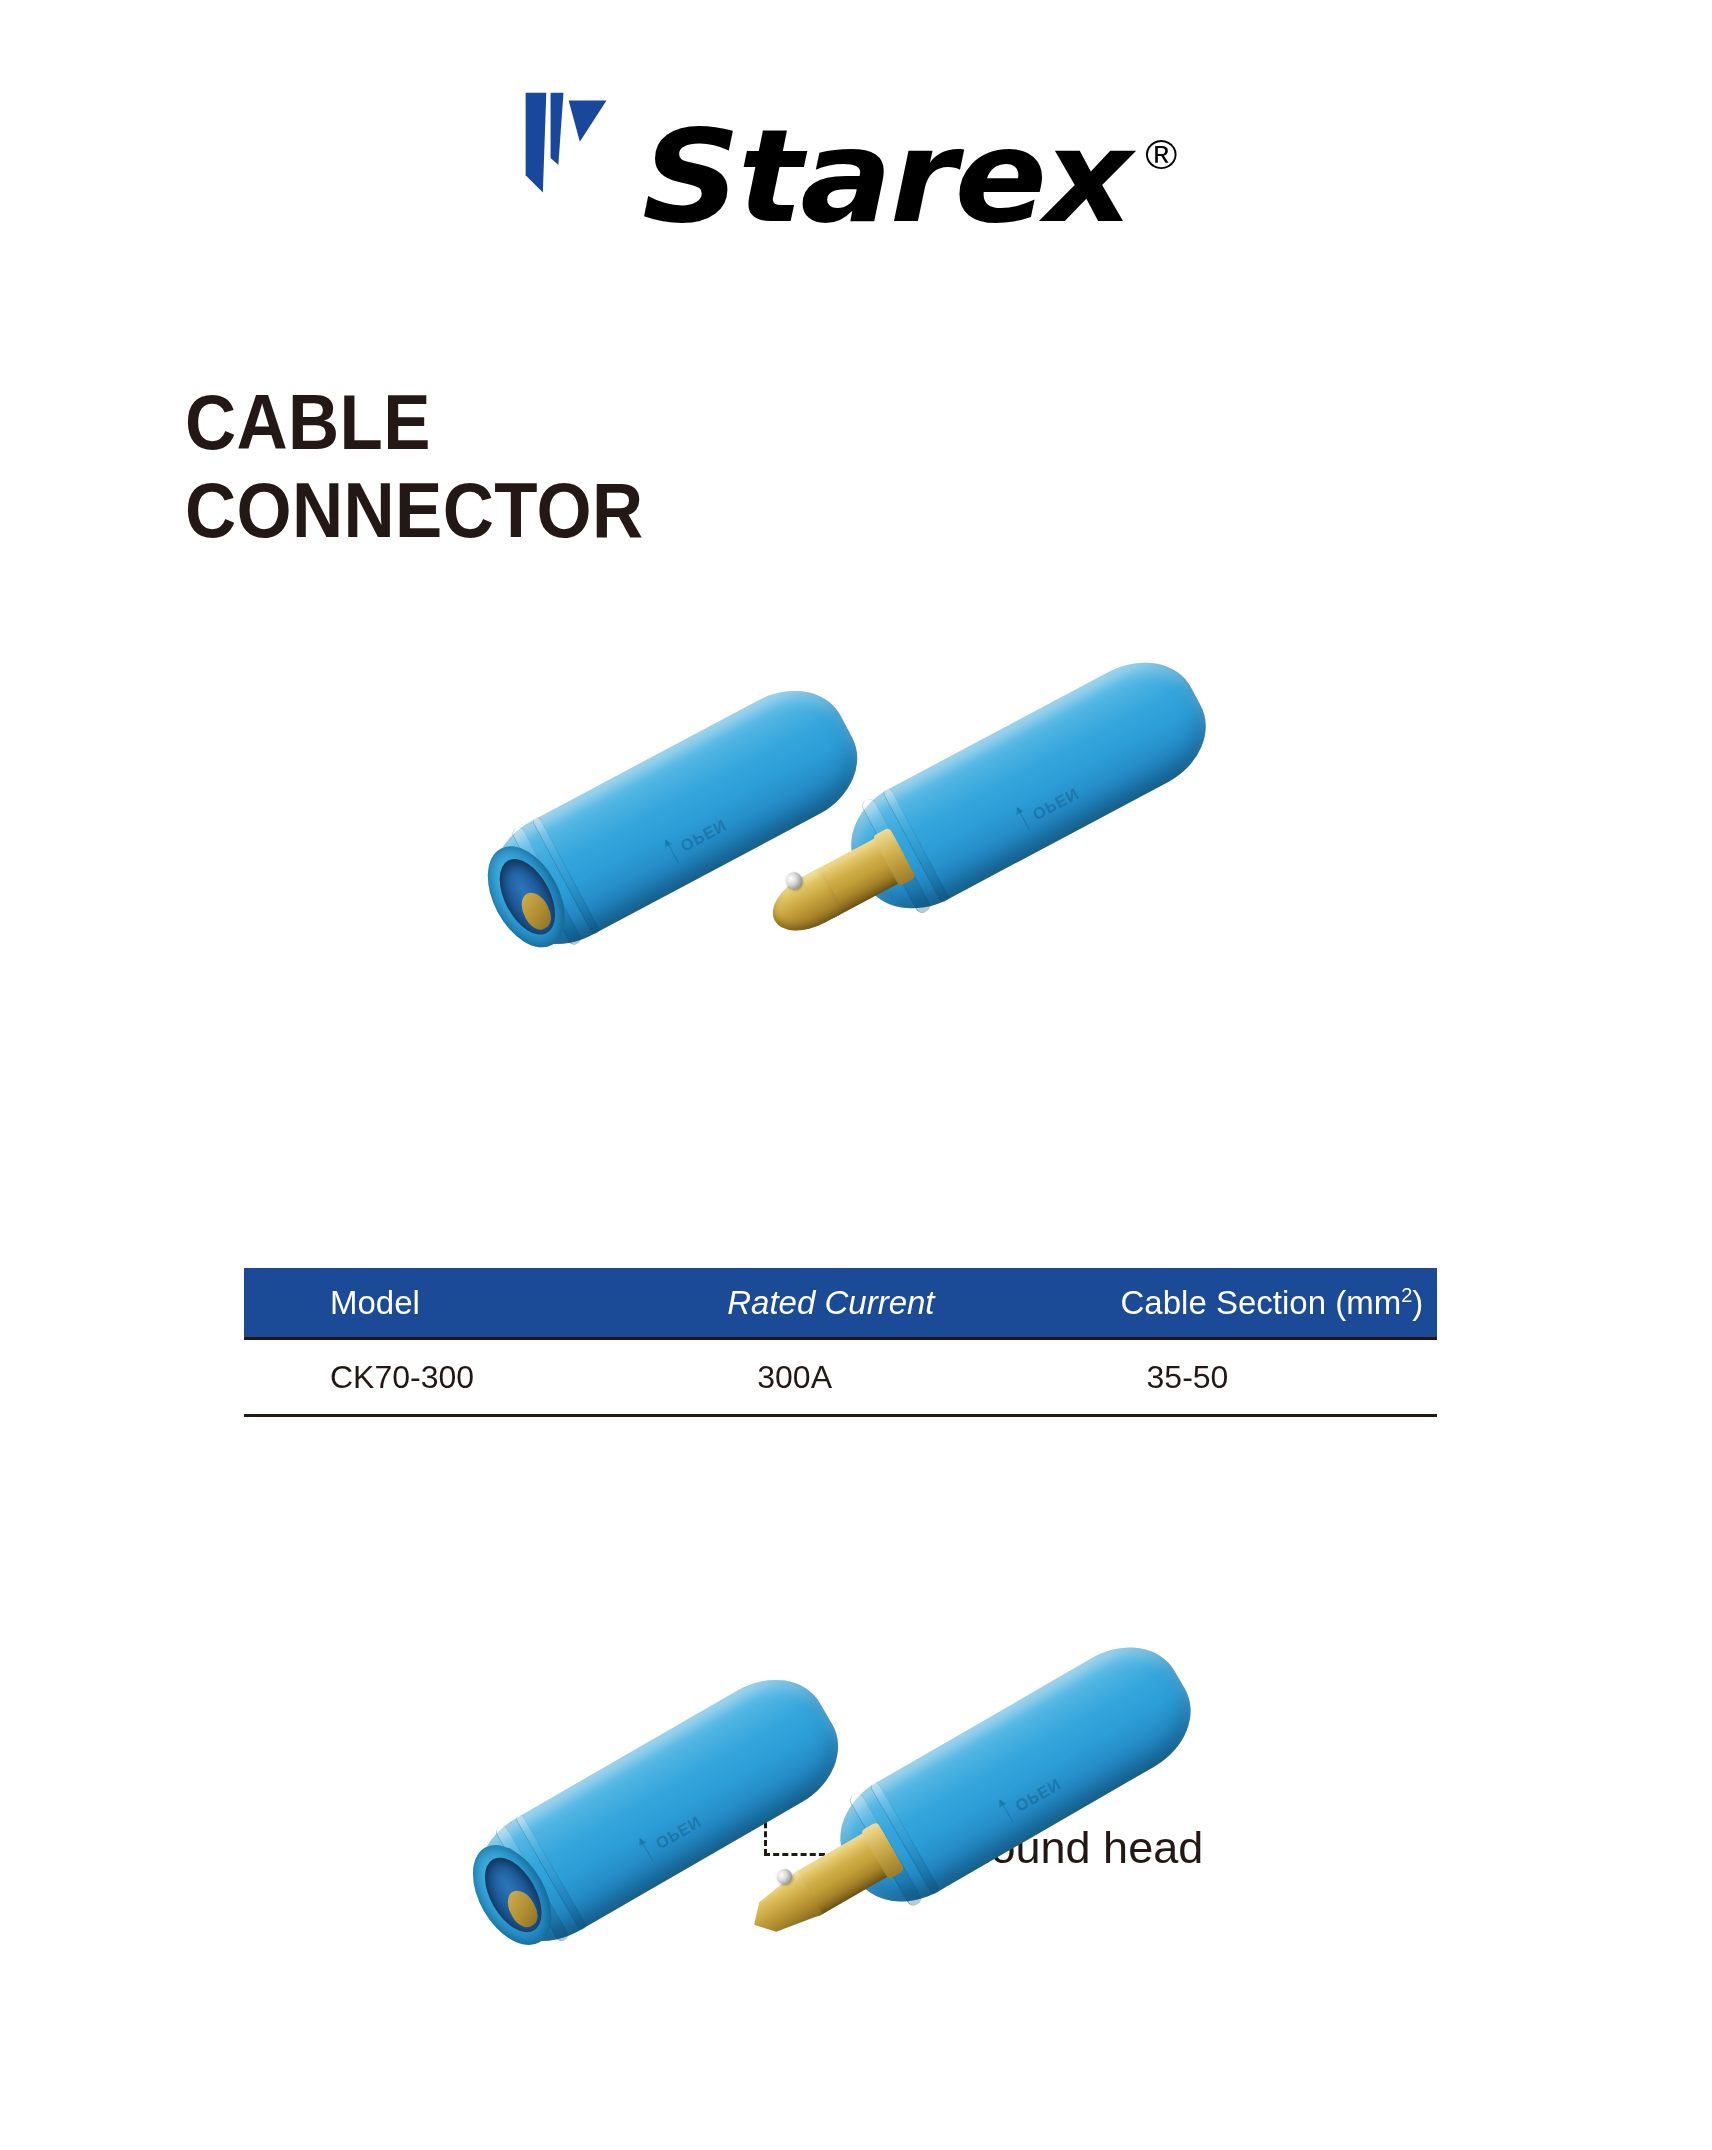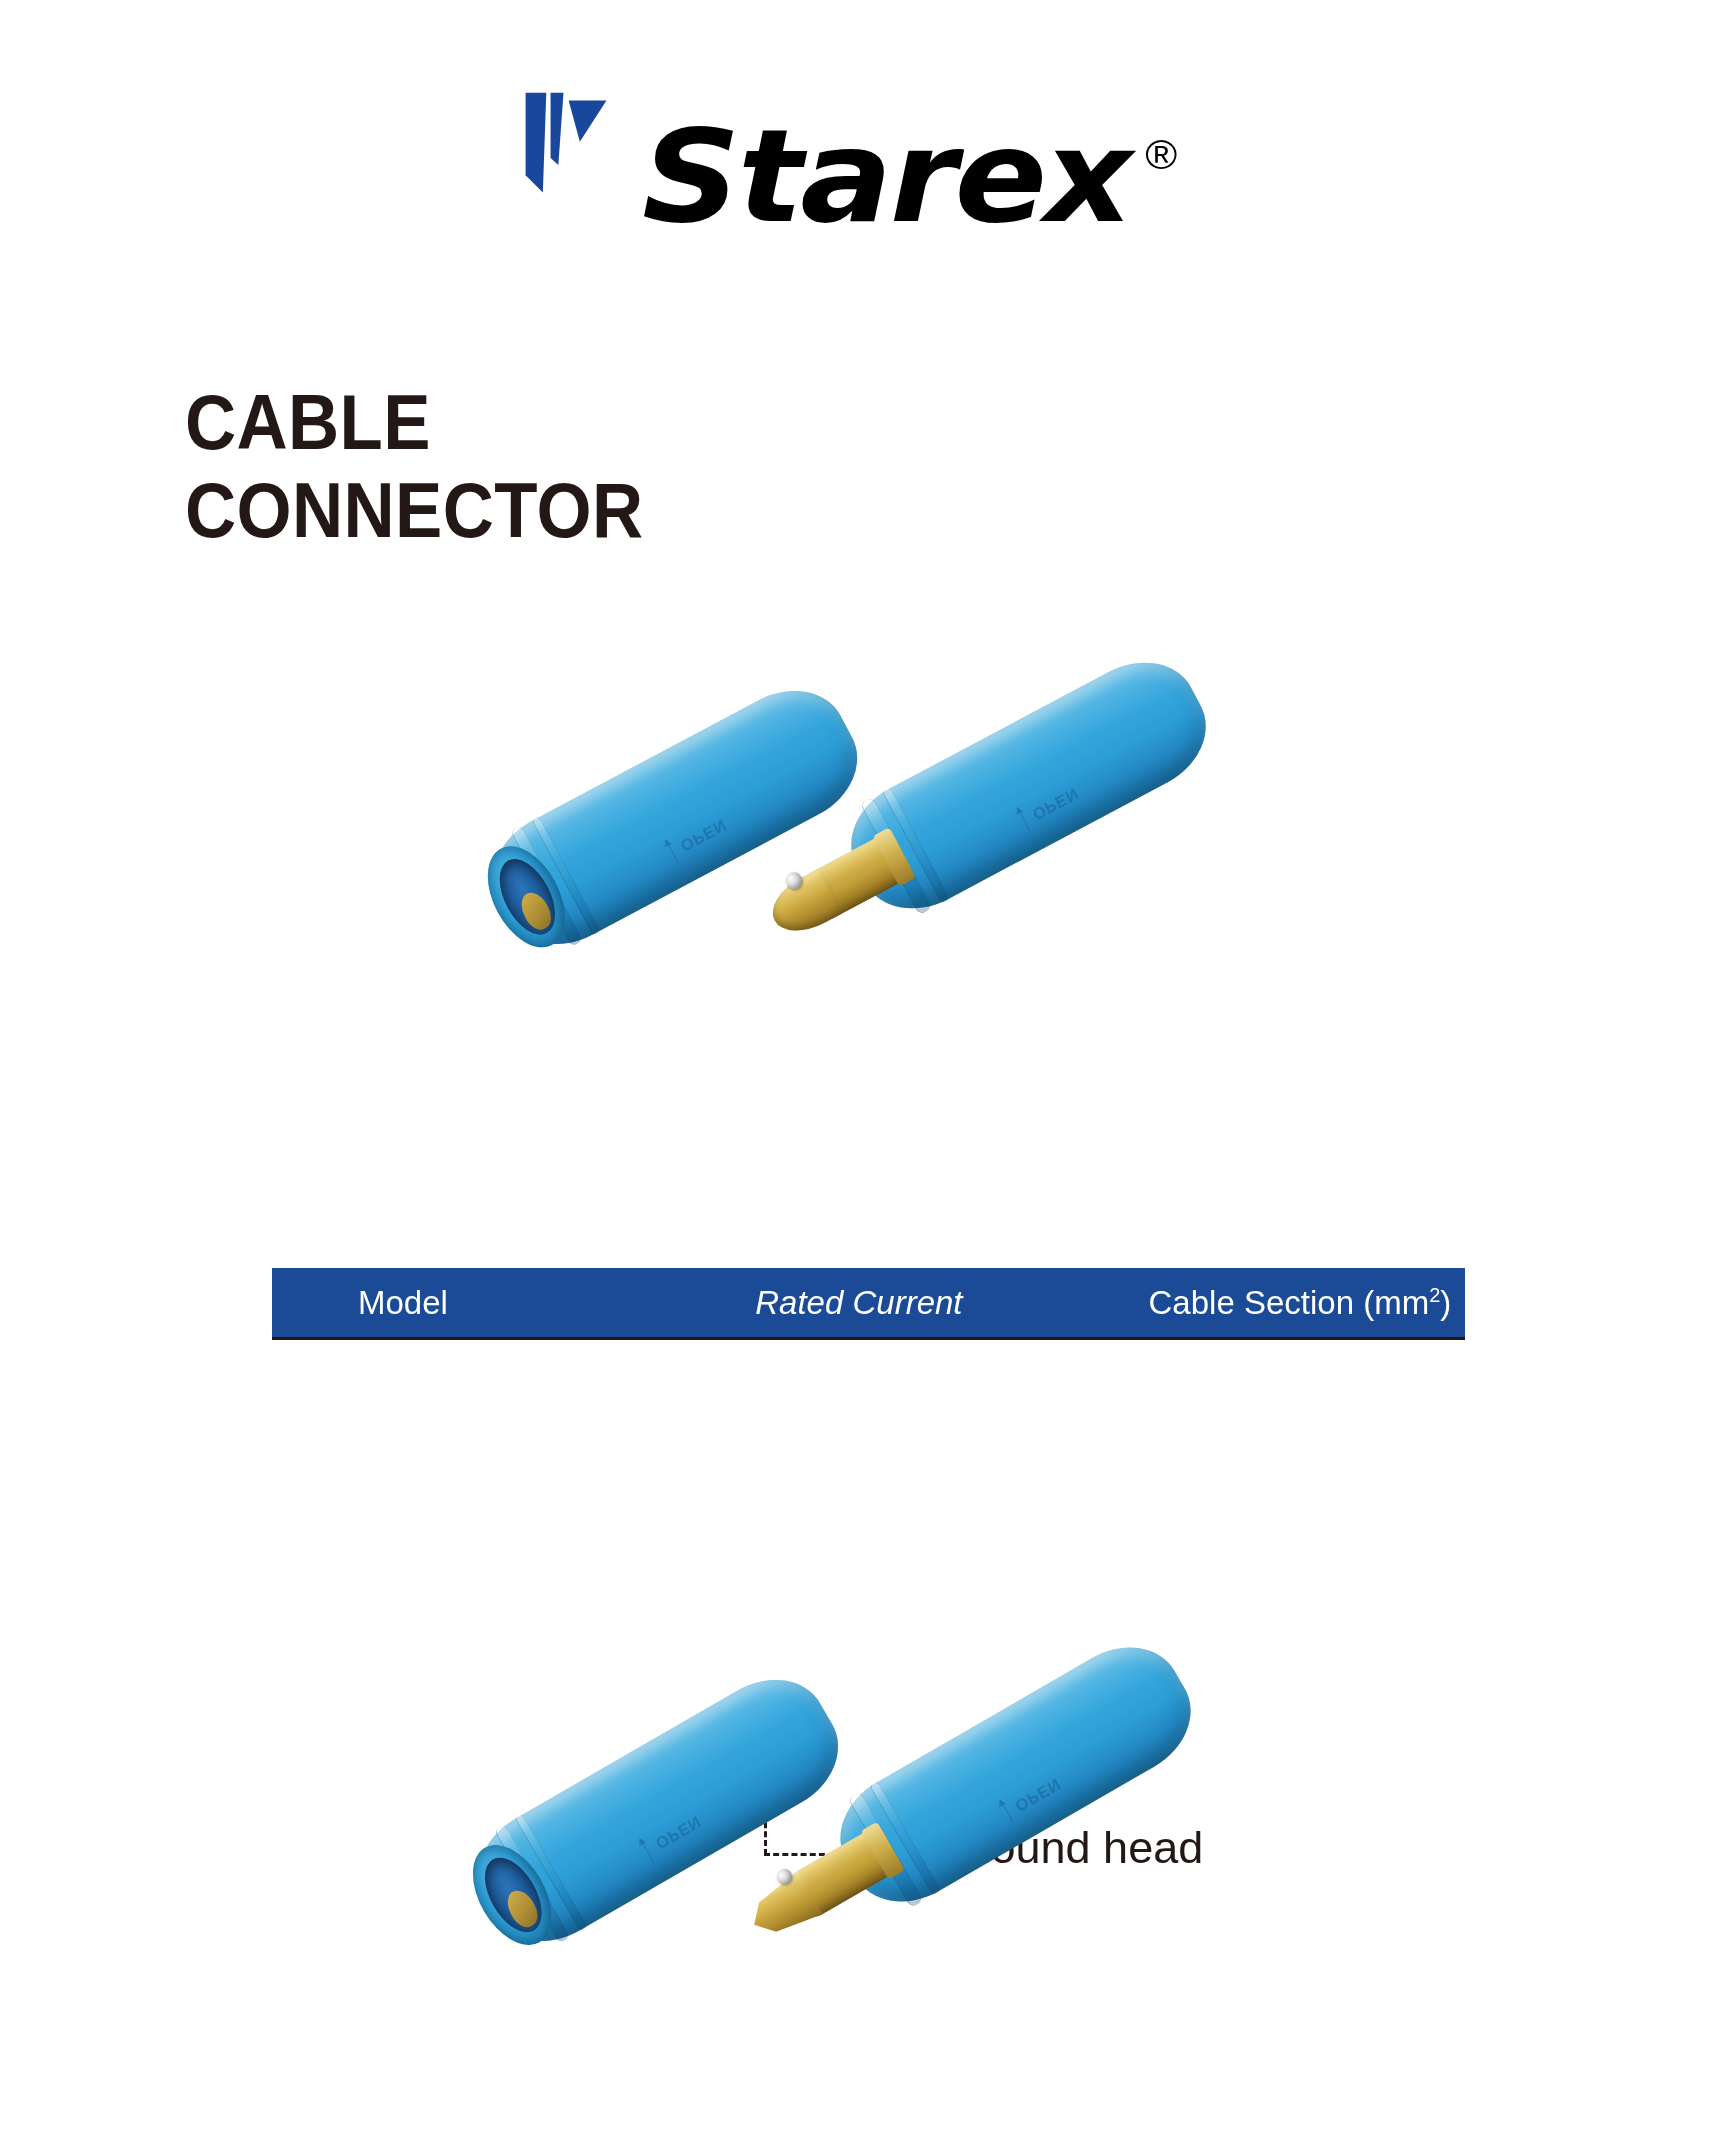--- a/index.html
+++ b/index.html
@@ -264,21 +264,21 @@
     font-weight: 400;
     font-size: 45px;
     line-height: 1;
     color: #231815;
     white-space: nowrap;
   }
 
   
   .spec-table {
     position: absolute;
-    left: 272px;
+    left: 244px;
     width: 1193px;
   }
   #table-round { top: 1268px; }
 
   .spec-table table {
     width: 100%;
     border-collapse: collapse;
     table-layout: fixed;
   }
   .spec-table th {
@@ -389,20 +389,25 @@
         <col class="c-section">
     </colgroup>
     <thead>
       <tr class="header-row">
         <th class="head-model">Model</th>
         <th class="head-current">Rated Current</th>
         <th class="head-section"><span>Cable Section (mm</span><sup>2</sup><span>)</span></th>
       </tr>
     </thead>
     <tbody>
+      <tr>
+        <td class="cell-model">CK70-300</td>
+        <td class="cell-current">300A</td>
+        <td class="cell-section">35-50</td>
+      </tr>
     </tbody>
   </table>
 </div>
 
 <div class="figure" id="figure-cone">
   <div class="photo-stage">
 
     <div class="connector" style="left:26px; top:99px; width:387px; height:129px; transform:rotate(-30deg);">
       <div class="tube"></div>
       <div class="ring" style="left:41px; width:11.2px;"></div>

